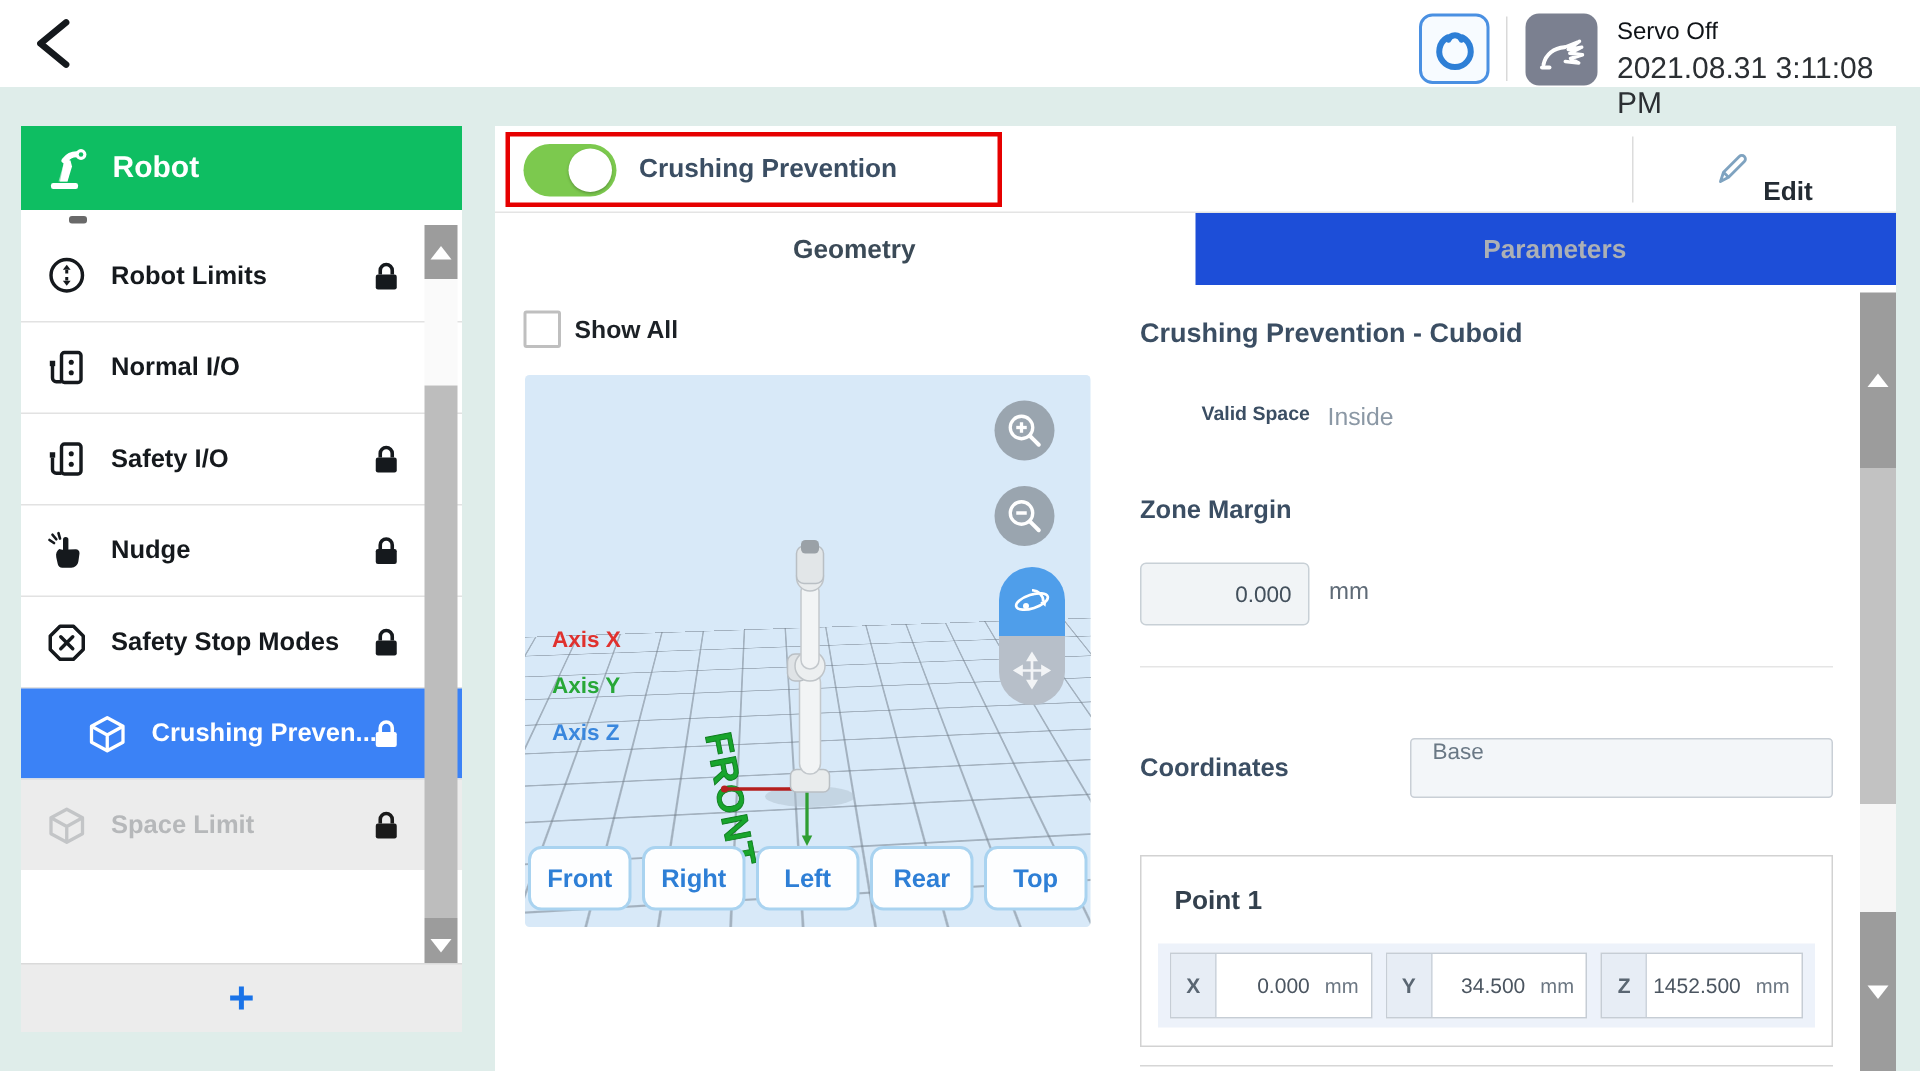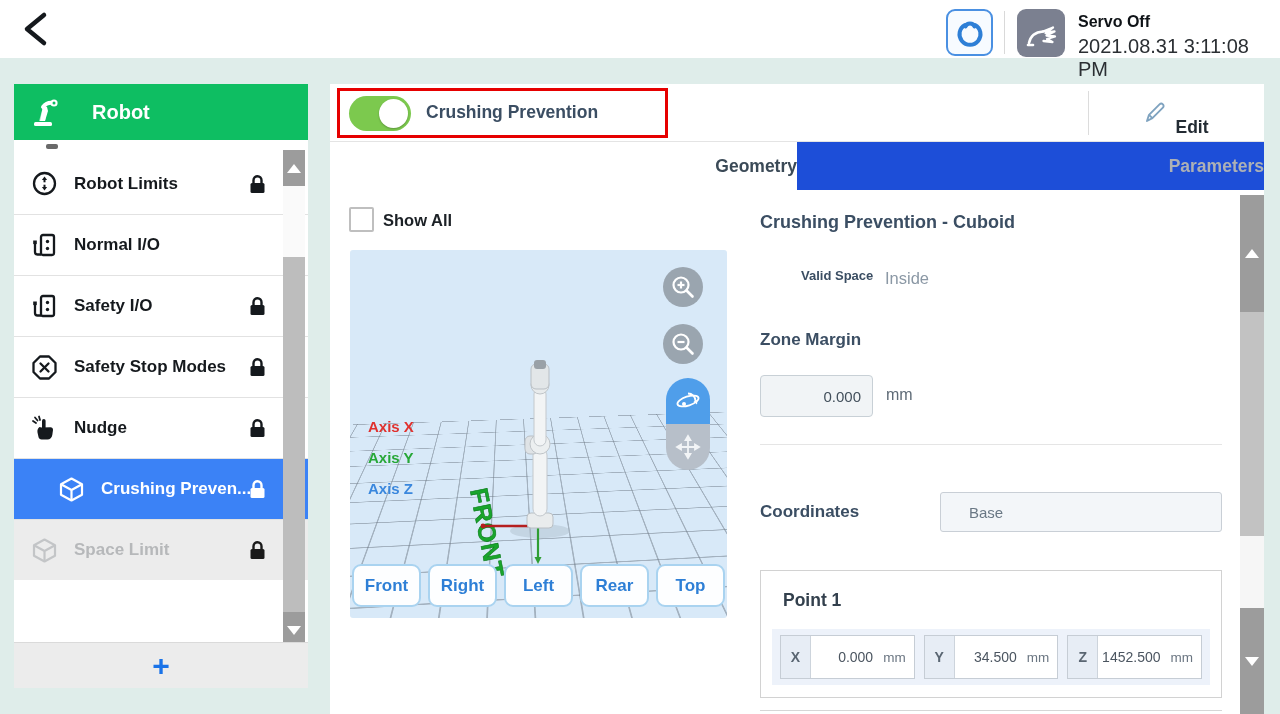--- a/index.html
+++ b/index.html
@@ -13,26 +13,26 @@
   }
   .abs { position:absolute; }
 
   
   #topbar { left:0; top:0; width:1280px; height:58px; background:#ffffff; }
   .back-btn { left:16px; top:10px; width:38px; height:40px; background:none; border:none; cursor:pointer; }
   .mode-btn { left:946px; top:9px; width:47px; height:47px; border:2px solid #4a90e2; border-radius:9px; background:#f7fbff; display:flex; align-items:center; justify-content:center; }
   .topbar-divider { left:1004px; top:11px; width:1px; height:43px; background:#d9d9d9; }
   .servo-icon-box { left:1017px; top:9px; width:48px; height:48px; border-radius:9px; background:#7b8090; display:flex; align-items:center; justify-content:center; }
   .status-block { left:1078px; top:13px; }
-  .status-title { font-size:16px; font-weight:bold; color:#0f1317; }
+  .status-title { font-size:16px; font-weight:normal; color:#0f1317; }
   .status-time { font-size:20px; color:#2b2f33; margin-top:4px; }
 
   
   #sidebar { left:14px; top:84px; width:294px; height:604px; background:#ffffff; }
-  .sb-header { height:56px; background:#0ebe62; display:flex; align-items:center; padding-left:16px; gap:30px; }
+  .sb-header { height:56px; background:#0ebe62; display:flex; align-items:center; padding-left:16px; gap:13px; }
   .sb-title { color:#ffffff; font-size:20px; font-weight:bold; }
   .sb-list { position:absolute; top:56px; left:0; right:0; bottom:46px; overflow:hidden; background:#fff; }
   .sb-partial { height:13px; background:#ffffff; position:relative; }
   .sb-partial .frag { position:absolute; left:32px; top:4px; width:12px; height:5px; border-radius:2px; background:#444; opacity:.8; }
   .sb-item { height:61px; display:flex; align-items:center; padding-left:17px; border-top:1px solid #e2e2e2; background:#fff; position:relative; cursor:pointer; }
   .sb-item .ico { width:27px; height:27px; flex:0 0 27px; color:#15191d; }
   .sb-item .lbl { margin-left:16px; font-size:17px; font-weight:bold; color:#15191d; white-space:nowrap; }
   .sb-item .lock { position:absolute; right:42px; top:50%; transform:translateY(-50%); color:#15191d; }
   .sb-item.selected { background:#3b82f6;padding-left:44px; }
   .sb-item.selected .ico, .sb-item.selected .lbl, .sb-item.selected .lock { color:#ffffff; }
@@ -54,21 +54,21 @@
   #main { left:330px; top:84px; width:934px; height:630px; background:#ffffff; }
   .toggle-row { position:absolute; left:0; top:0; right:0; height:58px; background:#fff; border-bottom:1px solid #e4e4e4; }
   .hl-box { position:absolute; left:7px; top:4px; width:331px; height:50px; border:3px solid #e60000; pointer-events:none; }
   .toggle { position:absolute; left:19px; top:12px; width:62px; height:35px; border-radius:18px; background:#7cc94e; cursor:pointer; }
   .toggle .knob { position:absolute; right:3px; top:3px; width:29px; height:29px; border-radius:50%; background:#ffffff; box-shadow:0 1px 2px rgba(0,0,0,.25); }
   .toggle-label { position:absolute; left:96px; top:18px; font-size:17.5px; font-weight:bold; color:#3b4e63; }
   .edit-divider { position:absolute; left:758px; top:7px; width:1px; height:44px; background:#dcdcdc; }
   .edit-btn { position:absolute; left:759px; top:0; width:175px; height:57px; background:none; border:none; display:flex; align-items:center; justify-content:center; gap:9px; cursor:pointer; }
   .edit-btn .lbl { font-size:17.5px; font-weight:bold; color:#232b33;margin-top:29px; }
   .tabs { position:absolute; left:0; top:58px; right:0; height:48px; display:flex; }
-  .tab { flex:1; display:flex; align-items:center; justify-content:flex-end; font-size:17.5px; font-weight:bold; cursor:pointer;padding-left:12px; }
+  .tab { flex:1; display:flex; align-items:center; justify-content:center; font-size:17.5px; font-weight:bold; cursor:pointer;padding-left:12px; }
   .tab.active { background:#ffffff; color:#3b4a57; }
   .tab.inactive { background:#1d4ed8; color:#acb0b5; }
 
   
   .showall-box { position:absolute; left:19px; top:123px; width:25px; height:25px; background:#ffffff; border:2px solid #bfbfbf; border-radius:2px; cursor:pointer; }
   .showall-lbl { position:absolute; left:53px; top:127px; font-size:16.5px; font-weight:bold; color:#1c2126; }
   .viewer { position:absolute; left:20px; top:166px; width:377px; height:368px; background:#d8e9f8; border-radius:3px; overflow:hidden; }
   .floor { position:absolute; left:-70px; top:168px; width:530px; height:290px;
     background-image:
       repeating-linear-gradient(to right, rgba(110,122,134,.5) 0 1px, transparent 1px 27px),
@@ -89,21 +89,21 @@
 
   
   .d-heading { position:absolute; left:430px; top:128px; font-size:18px; font-weight:bold; color:#3b4e63; }
   .d-validspace-lbl { position:absolute; left:430px; top:184px; font-size:13px; font-weight:bold; color:#3b4e63;margin-left:41px; }
   .d-validspace-val { position:absolute; left:555px; top:185px; font-size:16.5px; color:#8b98a5; }
   .d-zonemargin-lbl { position:absolute; left:430px; top:246px; font-size:17px; font-weight:bold; color:#3b4e63; }
   .d-zm-input { position:absolute; left:430px; top:291px; width:113px; height:42px; background:#f1f4f6; border:1px solid #c8d0d6; border-radius:4px; text-align:right; padding-right:11px; font-size:15px; color:#43505c; font-family:"Liberation Sans",sans-serif; }
   .d-zm-unit { position:absolute; left:556px; top:302px; font-size:16px; color:#5f6b77; }
   .d-divider { position:absolute; left:430px; top:360px; width:462px; height:1px; background:#e5e5e5; }
   .d-coords-lbl { position:absolute; left:430px; top:418px; font-size:17px; font-weight:bold; color:#3b4e63; }
-  .d-coords-select { position:absolute; left:610px; top:408px; width:282px; height:40px; background:#f3f6f9; border:1px solid #c9cfd6; border-radius:3px; display:flex; align-items:center; padding-left:28px; font-size:15px; color:#6a7885; cursor:pointer; }
+  .d-coords-select { position:absolute; left:610px; top:408px; width:282px; height:40px; background:#f3f6f9; border:1px solid #c9cfd6; border-radius:3px; display:flex; padding-left:14px; font-size:15px; color:#6a7885; cursor:pointer; }
   .point-box { position:absolute; left:430px; top:486px; width:462px; height:128px; border:1.5px solid #d2d2d2; background:#fff; }
   .point-title { position:absolute; left:22px; top:19px; font-size:17.5px; font-weight:bold; color:#33404d; }
   .coord-strip { position:absolute; left:11px; right:11px; top:58px; height:56px; background:#edf2fa; display:flex; align-items:center; gap:9px; padding:0 8px; }
   .coord-field { flex:1; height:44px; background:#ffffff; border:1px solid #c6cdd5; display:flex; align-items:stretch; }
   .coord-axis { width:30px; background:#e7edf5; border-right:1px solid #cdd4dc; display:flex; align-items:center; justify-content:center; font-size:14px; font-weight:bold; color:#5a6672; }
   .coord-val { flex:1; display:flex; align-items:center; justify-content:flex-end; padding-right:7px; font-size:14px; color:#4b5560; }
   .coord-unit { display:flex; align-items:center; padding-right:8px; padding-left:3px; font-size:13.5px; color:#6b7682; }
   .next-section-line { position:absolute; left:430px; top:626px; width:462px; height:3px; border-top:1.5px solid #d6d6d6; }
 
   .main-scrollbar { position:absolute; left:910px; top:111px; width:24px; height:519px; }
@@ -195,40 +195,40 @@
       </svg>
       <span class="lbl">Safety I/O</span>
       <svg class="lock" width="17" height="20" viewBox="0 0 17 20">
         <path d="M4.5 9 V6.3 a4 4 0 0 1 8 0 V9" fill="none" stroke="currentColor" stroke-width="2.4"></path>
         <rect x="1.5" y="9" width="14" height="10" rx="1.5" fill="currentColor"></rect>
       </svg>
     </div>
 
     <div class="sb-item">
       <svg class="ico" viewBox="0 0 27 27">
-        <polygon points="9,2.5 18,2.5 24.5,9 24.5,18 18,24.5 9,24.5 2.5,18 2.5,9" fill="none" stroke="currentColor" stroke-width="2.3" stroke-linejoin="round"></polygon>
-        <line x1="9.5" y1="9.5" x2="17.5" y2="17.5" stroke="currentColor" stroke-width="2.3" stroke-linecap="round"></line>
-        <line x1="17.5" y1="9.5" x2="9.5" y2="17.5" stroke="currentColor" stroke-width="2.3" stroke-linecap="round"></line>
-      </svg>
-      <span class="lbl">Safety Stop Modes</span>
-      <svg class="lock" width="17" height="20" viewBox="0 0 17 20">
-        <path d="M4.5 9 V6.3 a4 4 0 0 1 8 0 V9" fill="none" stroke="currentColor" stroke-width="2.4"></path>
-        <rect x="1.5" y="9" width="14" height="10" rx="1.5" fill="currentColor"></rect>
-      </svg>
-    </div>
-
-    <div class="sb-item">
-      <svg class="ico" viewBox="0 0 27 27">
         <line x1="2" y1="6" x2="5" y2="8" stroke="currentColor" stroke-width="1.8" stroke-linecap="round"></line>
         <line x1="4" y1="2.5" x2="6.5" y2="5.5" stroke="currentColor" stroke-width="1.8" stroke-linecap="round"></line>
         <line x1="8" y1="1.5" x2="9" y2="5" stroke="currentColor" stroke-width="1.8" stroke-linecap="round"></line>
         <rect x="11" y="4" width="3.6" height="11" rx="1.8" fill="currentColor"></rect>
         <path d="M8.5 12 c-1.5 1-2.5 3-2 5.5 l1 4.5 c.3 1.5 1.5 2.5 3 2.5 h6 c2.5 0 4.5-2 4.8-4.5 l.7-5 c.2-1.6-1-2.8-2.5-2.8 l-9 .3 z" fill="currentColor"></path>
       </svg>
       <span class="lbl">Nudge</span>
+      <svg class="lock" width="17" height="20" viewBox="0 0 17 20">
+        <path d="M4.5 9 V6.3 a4 4 0 0 1 8 0 V9" fill="none" stroke="currentColor" stroke-width="2.4"></path>
+        <rect x="1.5" y="9" width="14" height="10" rx="1.5" fill="currentColor"></rect>
+      </svg>
+    </div>
+
+    <div class="sb-item">
+      <svg class="ico" viewBox="0 0 27 27">
+        <polygon points="9,2.5 18,2.5 24.5,9 24.5,18 18,24.5 9,24.5 2.5,18 2.5,9" fill="none" stroke="currentColor" stroke-width="2.3" stroke-linejoin="round"></polygon>
+        <line x1="9.5" y1="9.5" x2="17.5" y2="17.5" stroke="currentColor" stroke-width="2.3" stroke-linecap="round"></line>
+        <line x1="17.5" y1="9.5" x2="9.5" y2="17.5" stroke="currentColor" stroke-width="2.3" stroke-linecap="round"></line>
+      </svg>
+      <span class="lbl">Safety Stop Modes</span>
       <svg class="lock" width="17" height="20" viewBox="0 0 17 20">
         <path d="M4.5 9 V6.3 a4 4 0 0 1 8 0 V9" fill="none" stroke="currentColor" stroke-width="2.4"></path>
         <rect x="1.5" y="9" width="14" height="10" rx="1.5" fill="currentColor"></rect>
       </svg>
     </div>
 
     <div class="sb-item selected">
       <svg class="ico" viewBox="0 0 27 27">
         <path d="M13.5 2.5 L24 8.2 V18.8 L13.5 24.5 L3 18.8 V8.2 Z" fill="none" stroke="currentColor" stroke-width="2.2" stroke-linejoin="round"></path>
         <path d="M3 8.2 L13.5 14 L24 8.2 M13.5 14 V24.5" fill="none" stroke="currentColor" stroke-width="2.2" stroke-linejoin="round"></path>

